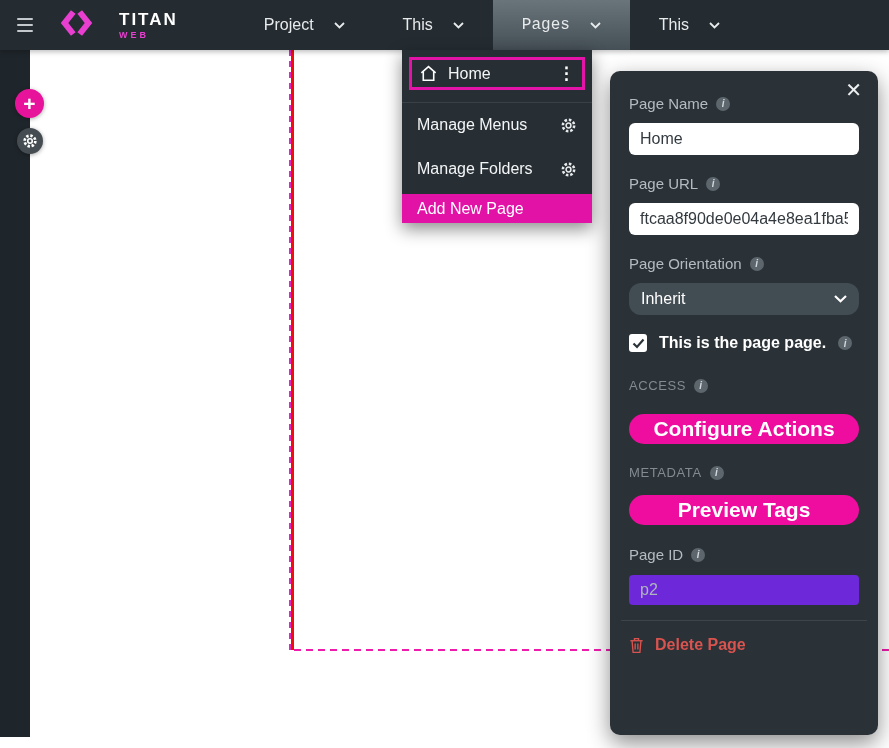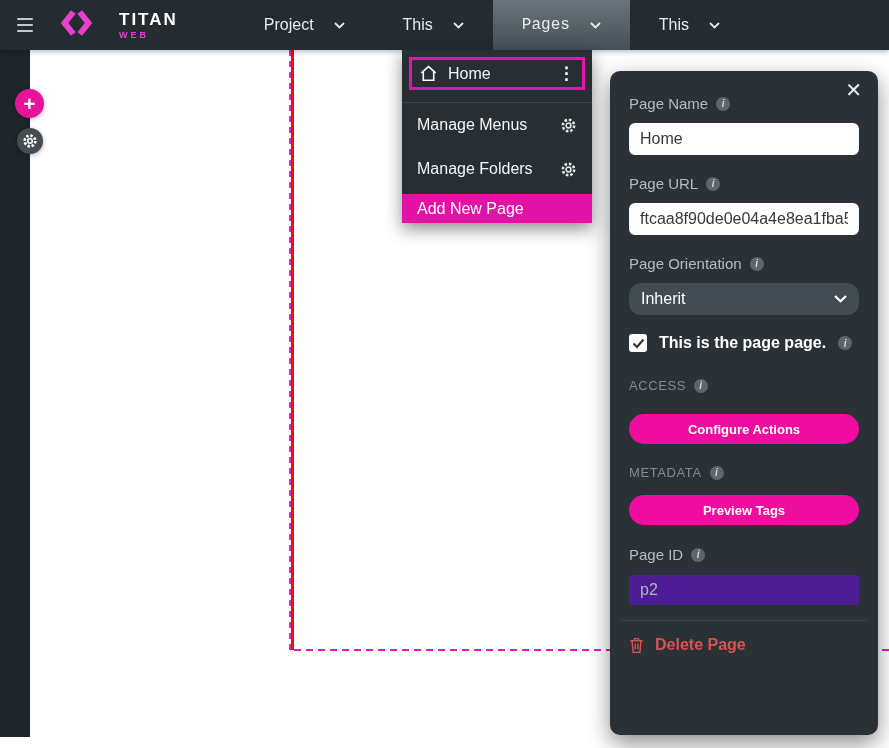--- a/index.html
+++ b/index.html
@@ -93,24 +93,24 @@
     height:32px; background:#424c53; border-radius:12px; color:#ffffff; font-size:16px;
     display:flex; align-items:center; justify-content:space-between; padding:0 12px; cursor:pointer;
   }
   .check-row { display:flex; align-items:center; gap:12px; font-weight:bold; font-size:16px; }
   .checkbox { width:18px; height:18px; background:#ffffff; border-radius:3px; display:flex; align-items:center; justify-content:center; cursor:pointer; flex:0 0 auto; }
   .radio-row { display:flex; align-items:center; gap:12px; font-weight:bold; font-size:16px; cursor:pointer; }
   .radio { width:20px; height:20px; border:2px solid #ffffff; border-radius:50%; position:relative; flex:0 0 auto; }
   .radio.sel::after { content:""; position:absolute; left:3px; top:3px; width:10px; height:10px; background:#ffffff; border-radius:50%; }
   .pink-btn {
     width:100%; height:30px; border:none; border-radius:15px; background:#ee0d9e;
-    color:#ffffff; font-weight:bold; font-size:13px; cursor:pointer; font-family:"Liberation Sans",sans-serif;
+    color:#ffffff; font-weight:bold; font-size:21px; cursor:pointer; font-family:"Liberation Sans",sans-serif;
   }
   .gray-input {
-    width:100%; height:30px; border:none; border-radius:4px; background:#4c1d95;
+    width:100%; height:30px; border:none; border-radius:4px; background:#6d28d9;
     color:#adb6bb; font-size:16px; padding:0 11px; font-family:"Liberation Sans",sans-serif; display:block;
   }
   .pdivider { height:1px; background:#3c454b; margin:15px -8px 0 -8px; }
   .delete-row { display:flex; align-items:center; gap:11px; color:#d9534f; font-weight:bold; font-size:16px; cursor:pointer; }
 </style>
 </head>
 <body>
 
 <div class="navbar dots">
   <div class="hamburger">

